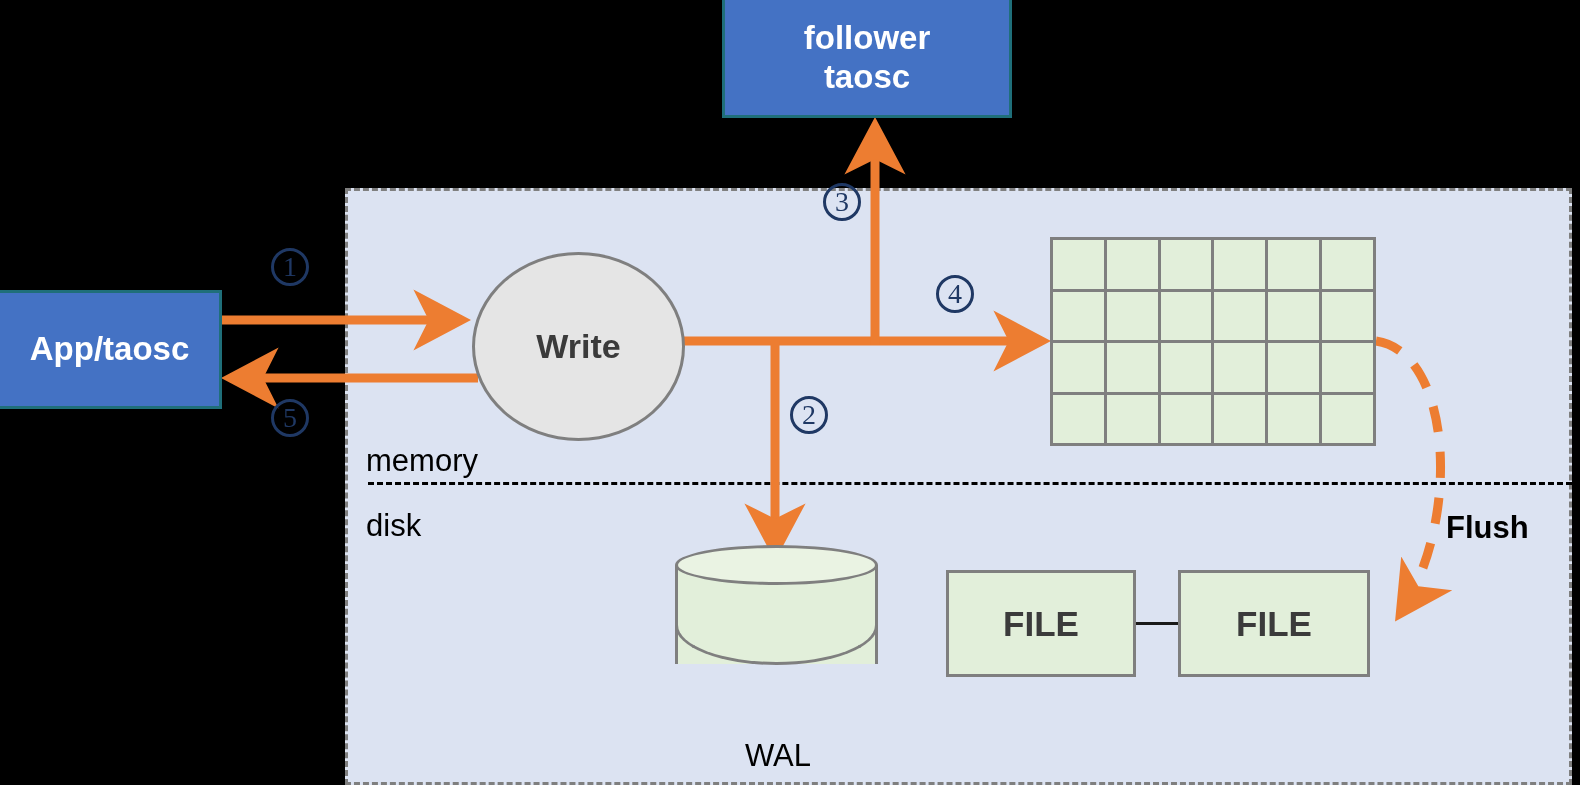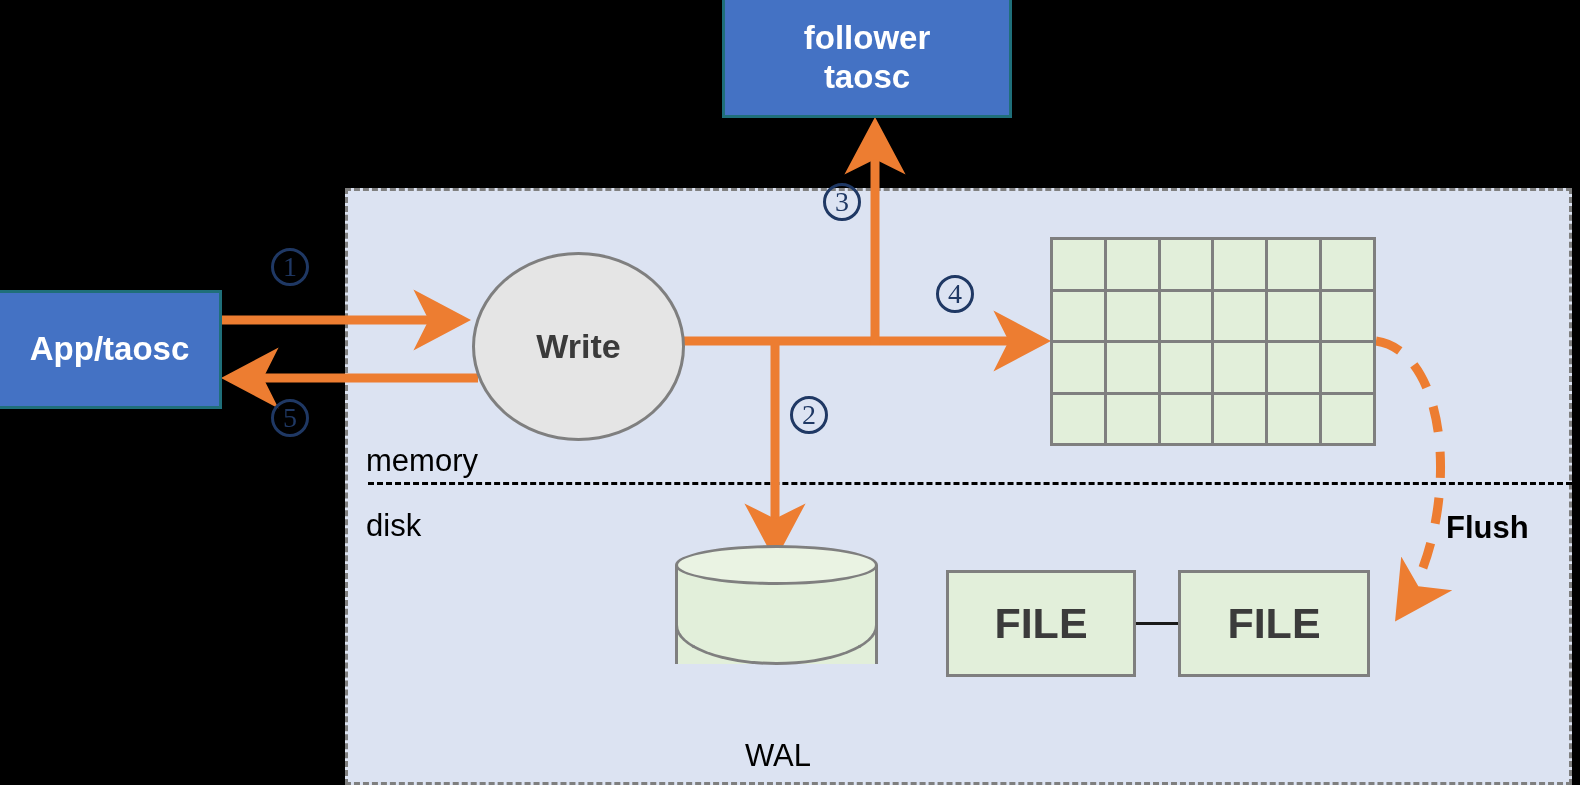--- a/index.html
+++ b/index.html
@@ -182,21 +182,21 @@
   .filebox {
     position: absolute;
     top: 570px;
     height: 107px;
     background: #E2EFDA;
     border: 3px solid #7F7F7F;
     box-sizing: border-box;
     display: flex;
     align-items: center;
     justify-content: center;
-    font-size: 43px;
+    font-size: 35px;
     font-weight: bold;
     color: #3B3B3B;
   }
   #file-1 { left: 946px; width: 190px; }
   #file-2 { left: 1178px; width: 192px; }
   #file-link {
     position: absolute;
     left: 1136px;
     top: 622px;
     width: 42px;

